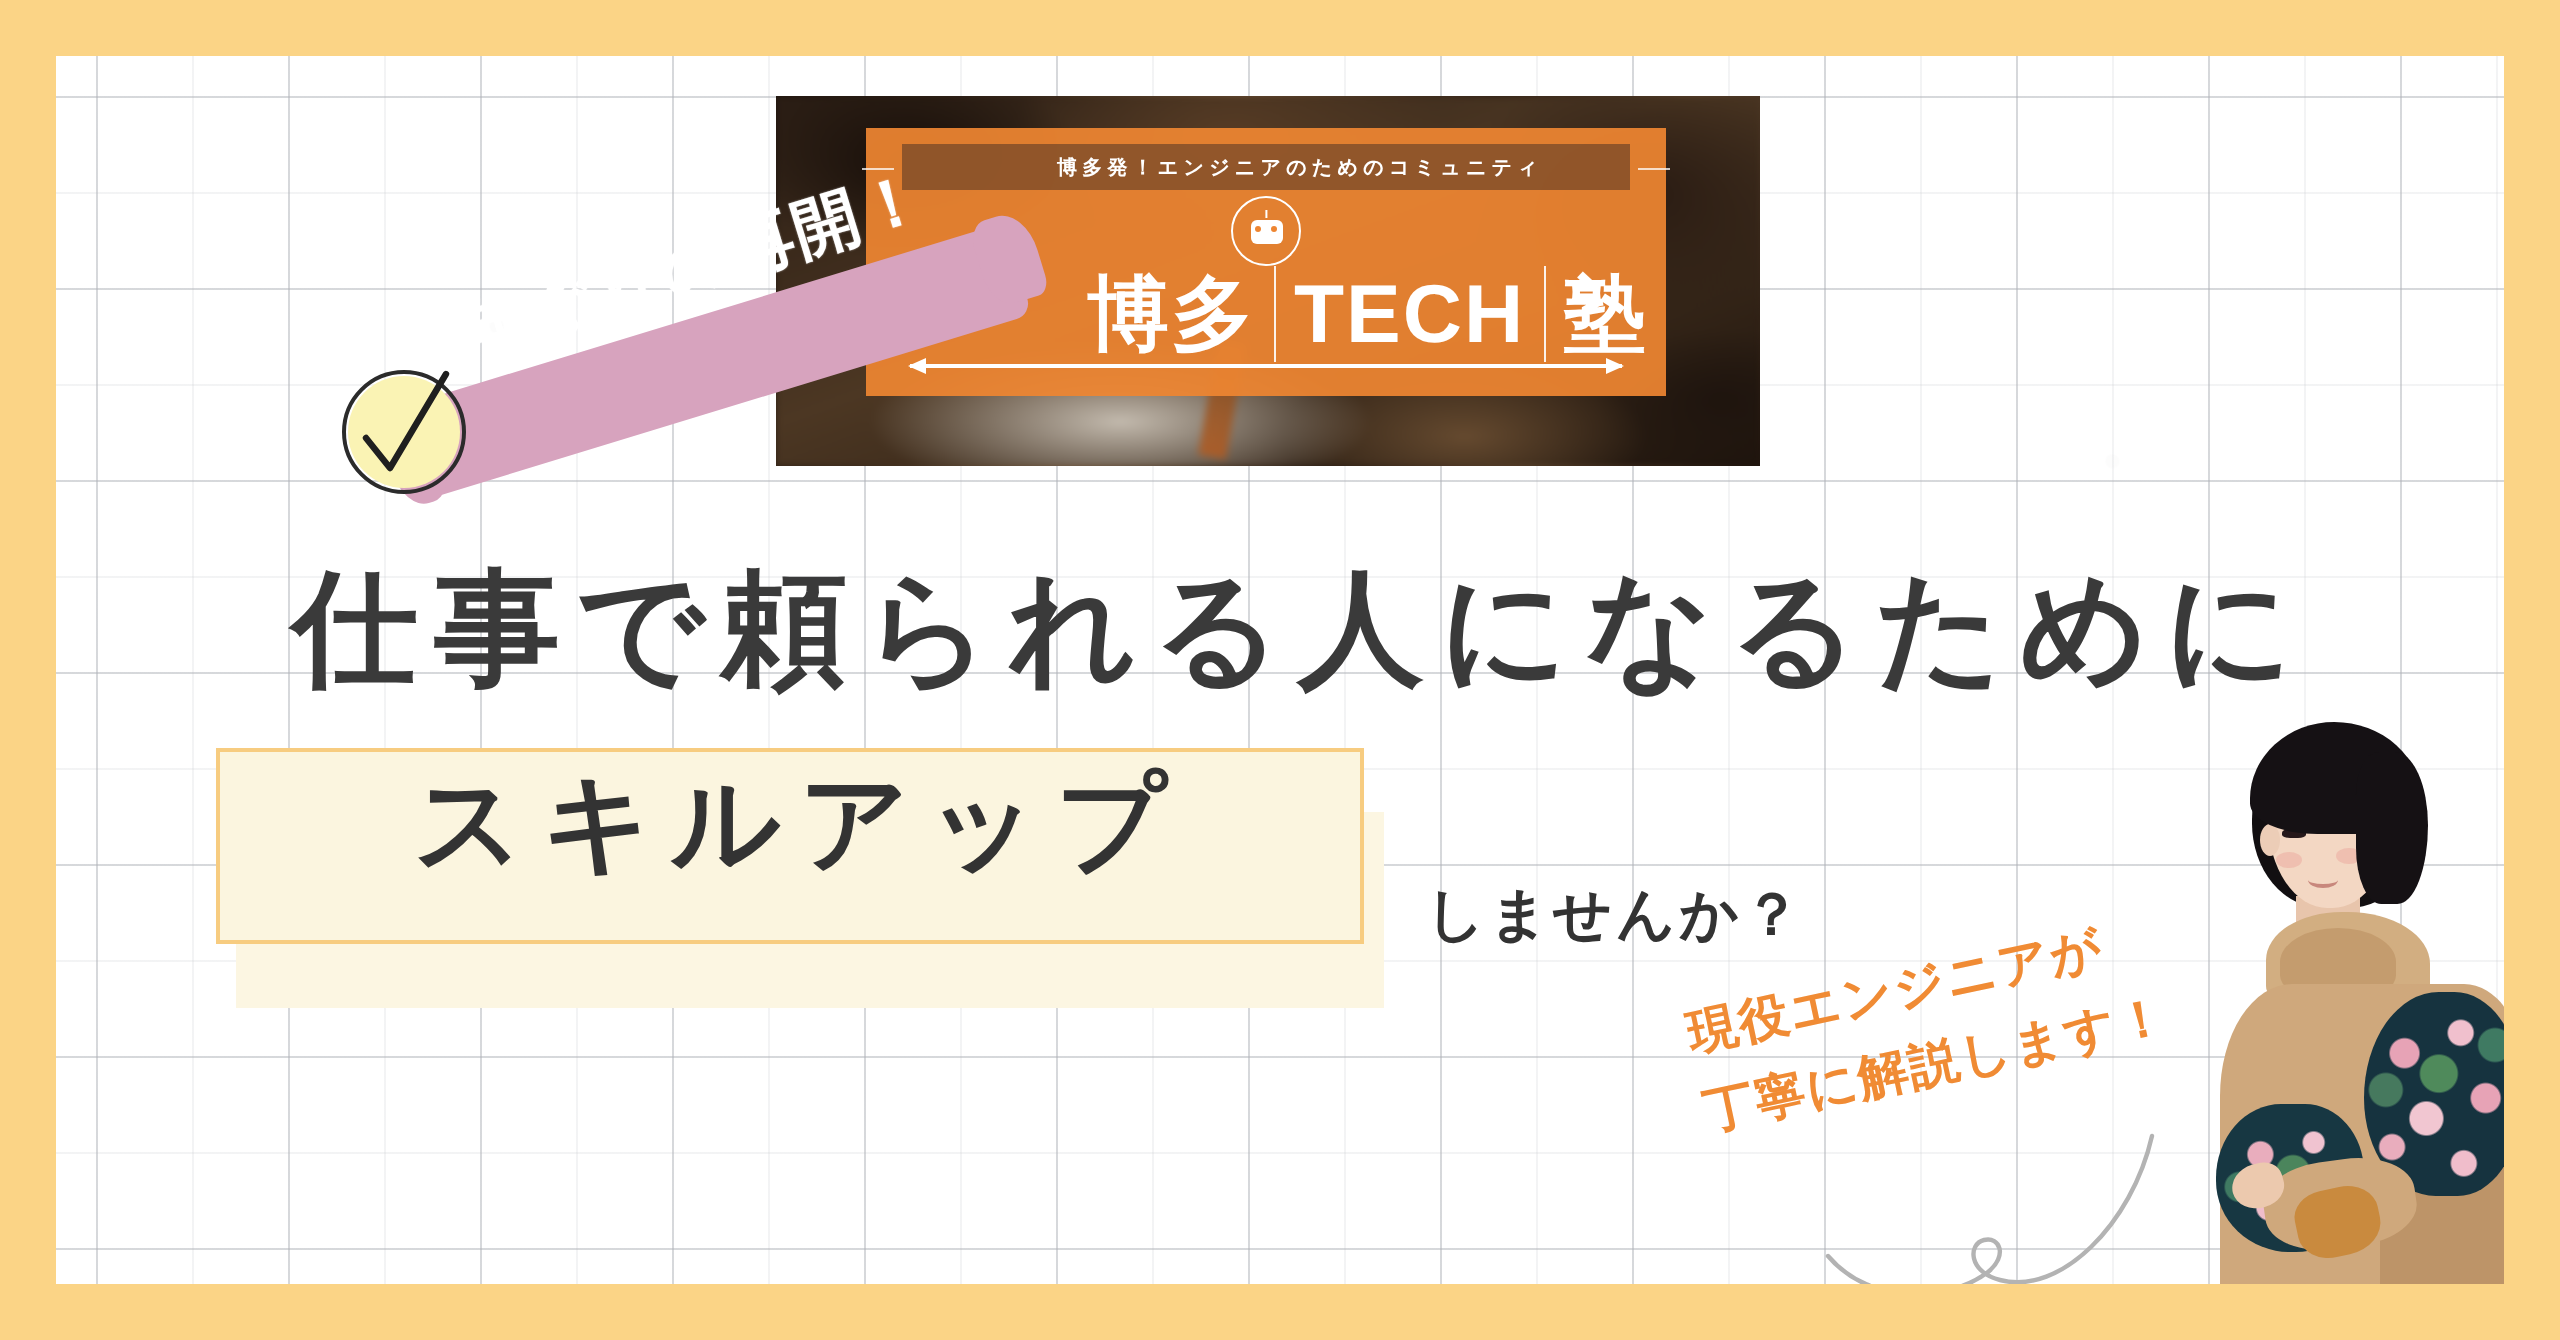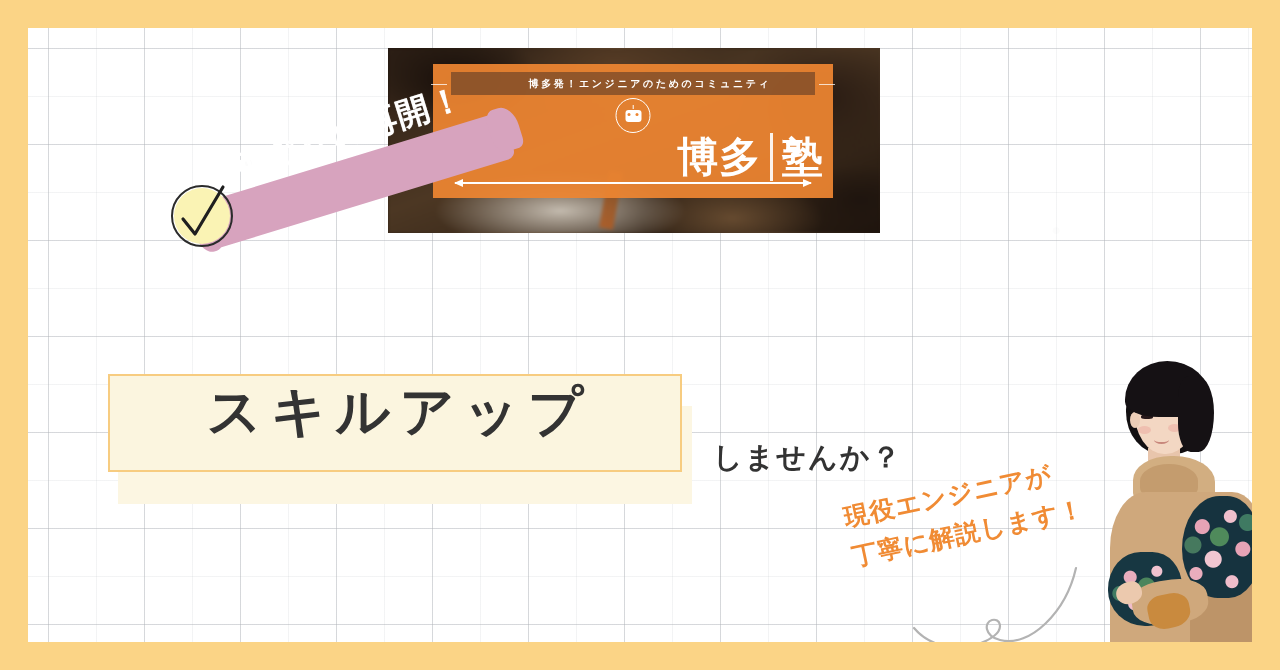--- a/index.html
+++ b/index.html
@@ -613,20 +613,21 @@
             <div class="robot-eyes">
               <i></i>
               <i></i>
             </div>
           </div>
         </div>
 
         <div class="logo-title">
           <span class="seg">博多</span>
           <span class="sep"></span>
+          <span class="seg">TECH</span>
           <span class="sep"></span>
           <span class="seg">塾</span>
         </div>
 
         <div class="logo-rule"></div>
       </div>
     </div>
 
     <div class="ribbon-wrap">
       <div class="ribbon-band"></div>
@@ -634,20 +635,21 @@
     <div class="ribbon-text" style="position:absolute;left:186px;top:123px;">2年ぶりの再開！</div>
 
     <div class="check-badge">
       <div class="disc"></div>
       <div class="ring"></div>
       <svg width="48" height="62" viewBox="0 0 48 62">
         <path d="M4 34 L16 49 L44 2" fill="none" stroke="#1f1f1f" stroke-width="3.2" stroke-linecap="round" stroke-linejoin="round"></path>
       </svg>
     </div>
 
+    <div class="headline">仕事で頼られる人になるために</div>
 
     <div class="skill-box-shadow"></div>
     <div class="skill-box">
       <span class="skill-text">スキルアップ</span>
     </div>
     <div class="ask-text">しませんか？</div>
 
 
     <div class="callout">
       <div>現役エンジニアが</div>

